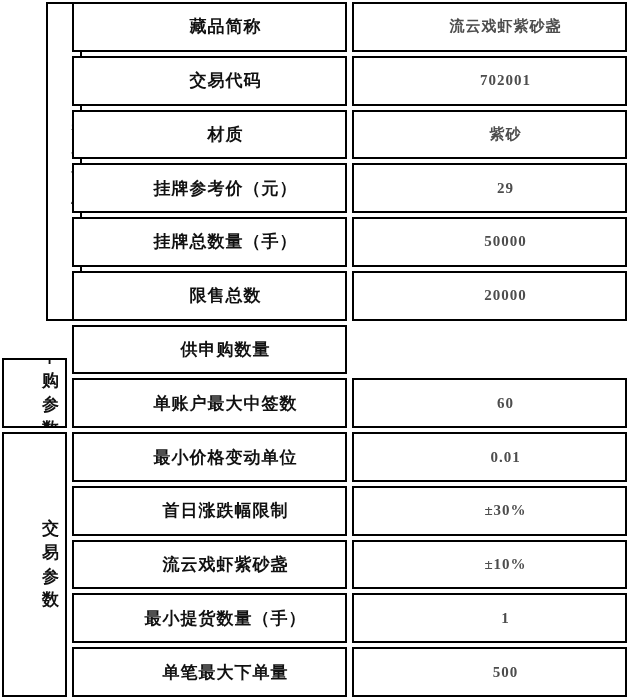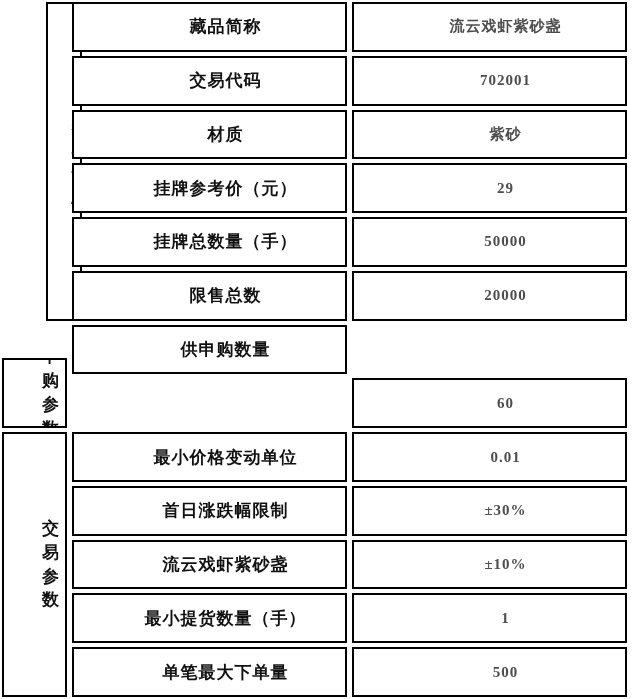--- a/index.html
+++ b/index.html
@@ -93,20 +93,21 @@
     <div class="cell value" style="grid-row:4">29</div>
 
     <div class="cell label" style="grid-row:5">挂牌总数量（手）</div>
     <div class="cell value" style="grid-row:5">50000</div>
 
     <div class="cell label" style="grid-row:6">限售总数</div>
     <div class="cell value" style="grid-row:6">20000</div>
 
     <div class="cell label" style="grid-row:7">供申购数量</div>
 
+    <div class="cell label" style="grid-row:8">单账户最大中签数</div>
     <div class="cell value" style="grid-row:8">60</div>
 
     <div class="cell label" style="grid-row:9">最小价格变动单位</div>
     <div class="cell value" style="grid-row:9">0.01</div>
 
     <div class="cell label" style="grid-row:10">首日涨跌幅限制</div>
     <div class="cell value" style="grid-row:10">±30%</div>
 
     <div class="cell label" style="grid-row:11">流云戏虾紫砂盏</div>
     <div class="cell value" style="grid-row:11">±10%</div>

